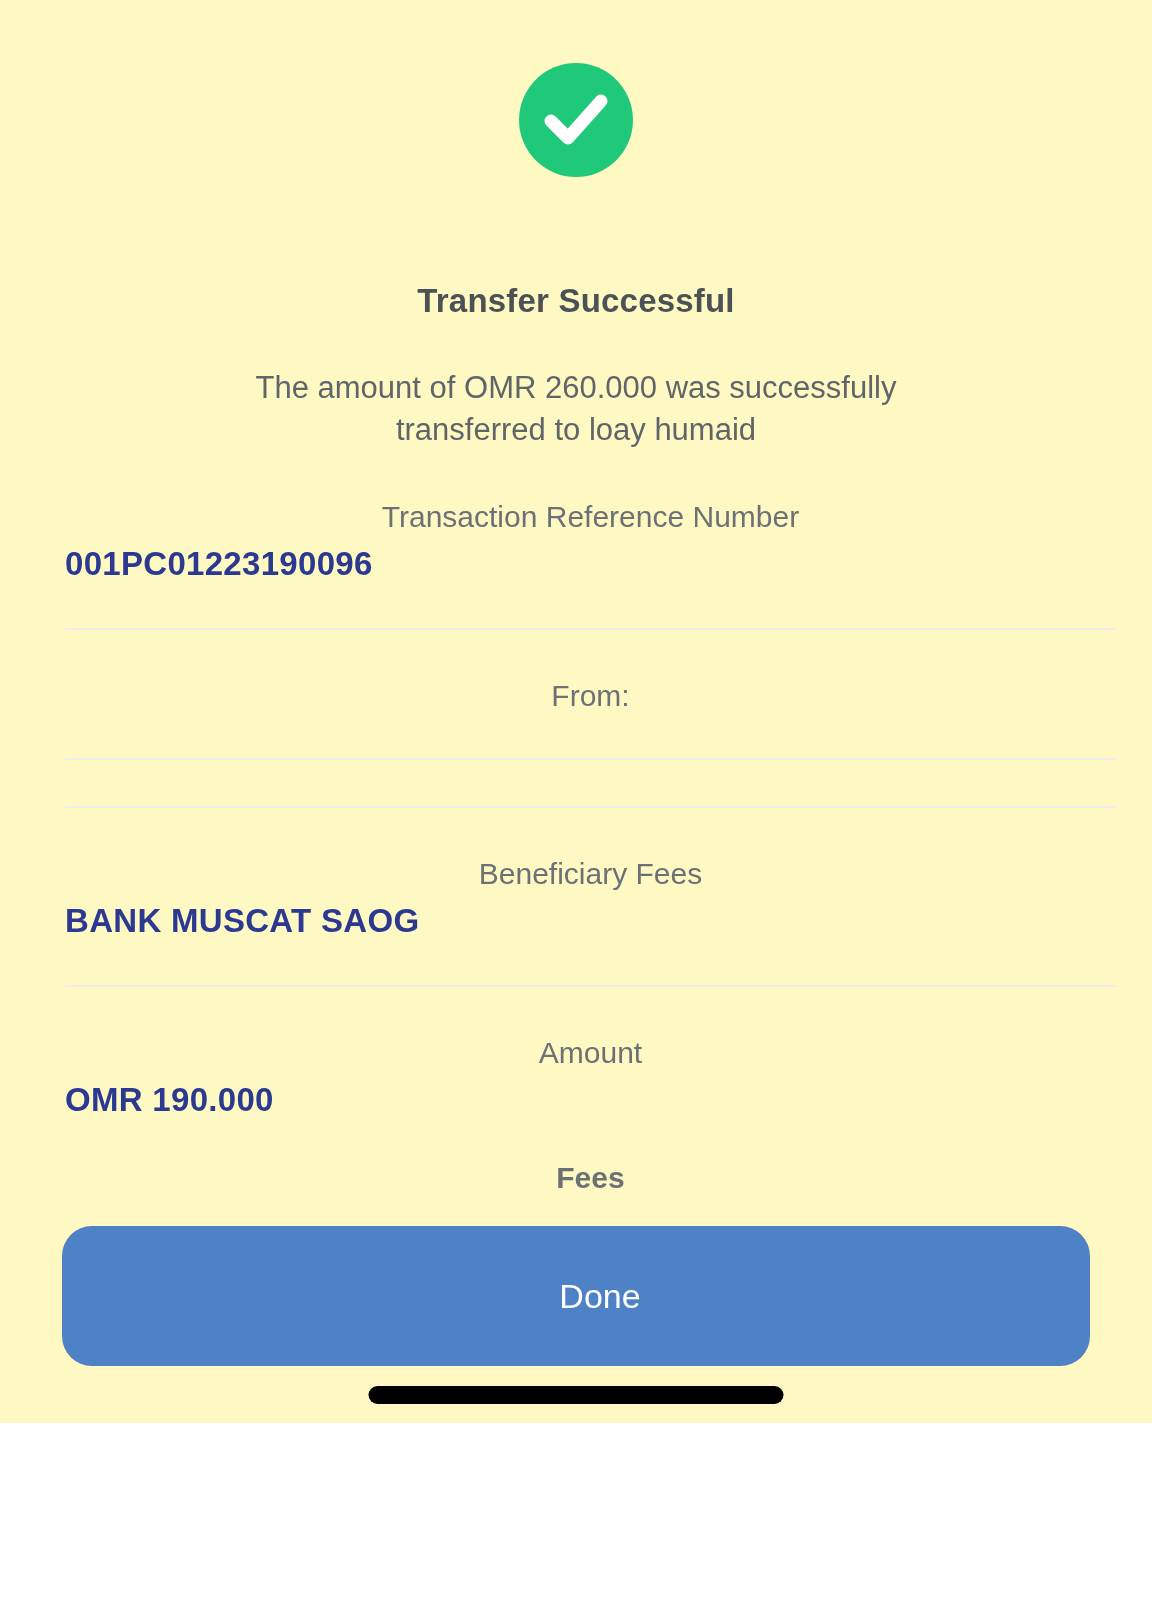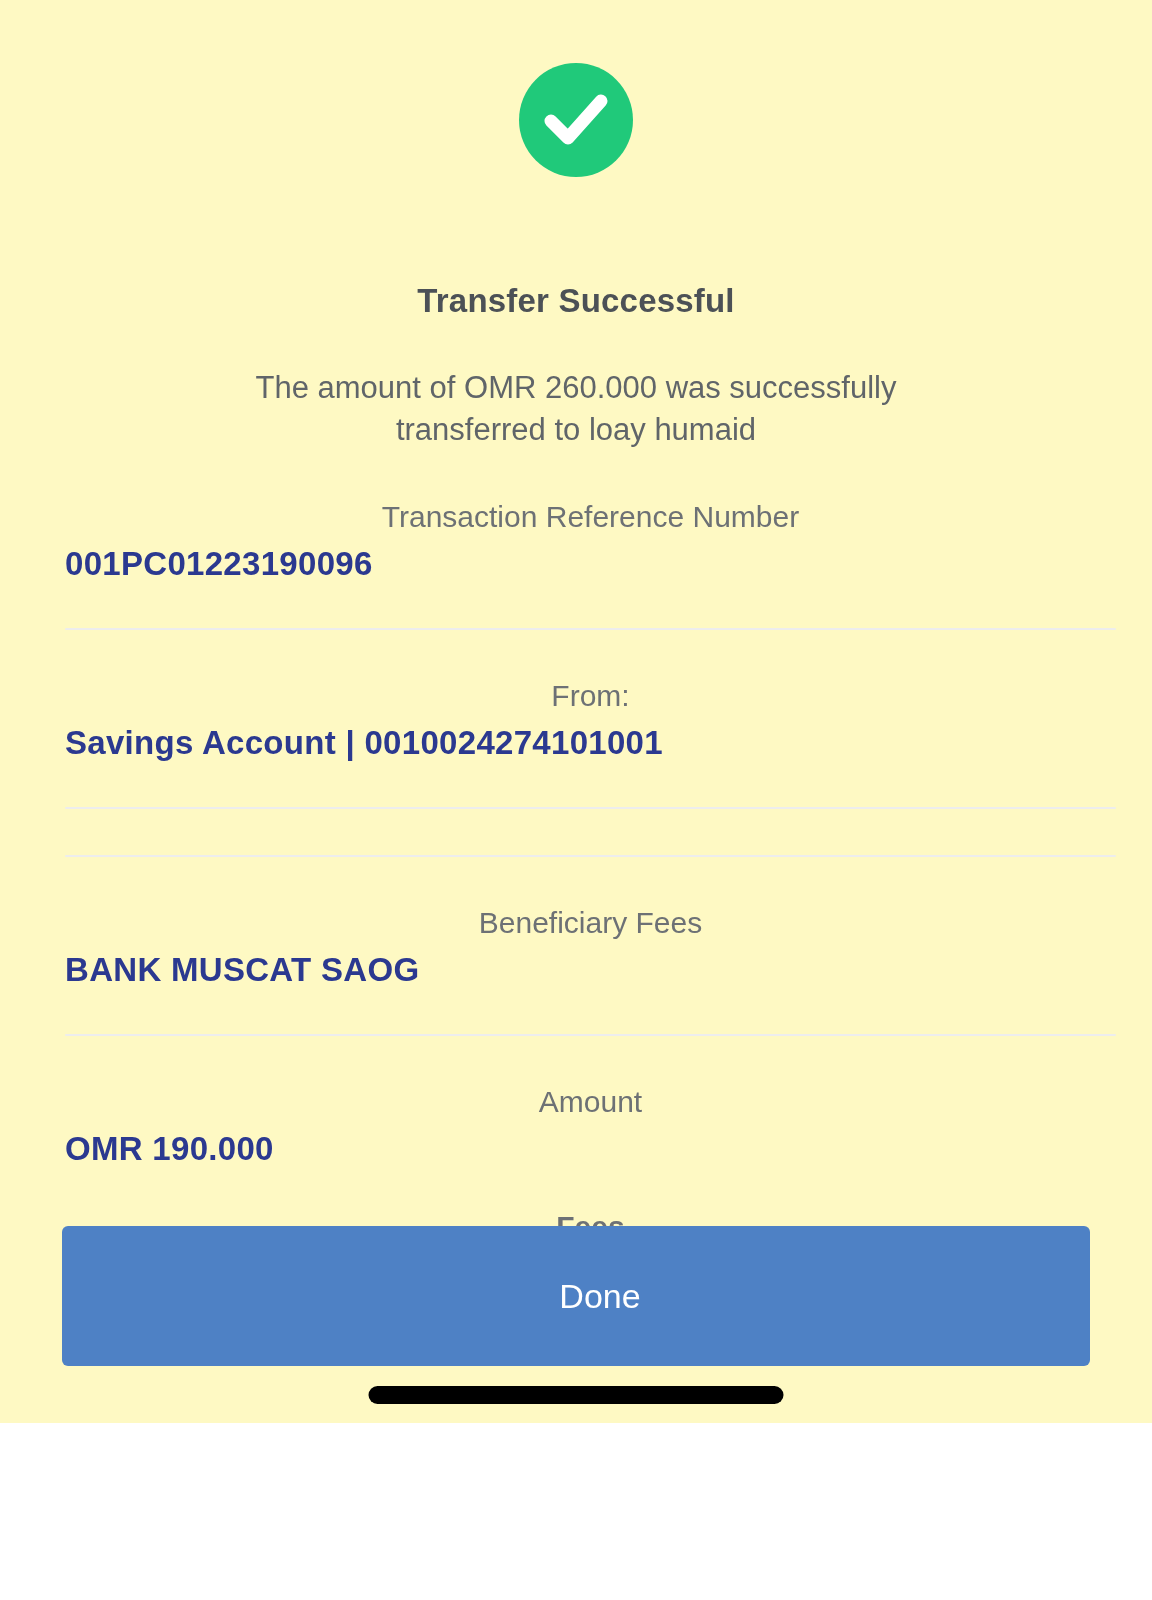--- a/index.html
+++ b/index.html
@@ -74,21 +74,21 @@
     position: absolute;
     left: 62px;
     right: 62px;
     bottom: 57px;
   }
   .done-button {
     display: block;
     width: 100%;
     height: 140px;
     border: none;
-    border-radius: 6px;
+    border-radius: 30px;
     background: #4e81c5;
     color: #ffffff;
     font-family: "Liberation Sans", sans-serif;
     font-size: 34px;
     cursor: pointer;
     padding-left: 48px;
   }
   .home-indicator {
     position: absolute;
     left: 50%;
@@ -118,21 +118,20 @@
   <div class="details">
 
     <div class="detail-row">
       <div class="detail-label">Transaction Reference Number</div>
       <div class="detail-value">001PC01223190096</div>
     </div>
     <div class="divider"></div>
 
     <div class="detail-row">
       <div class="detail-label">From:</div>
-      <div class="detail-value">Savings Account | 0010024274101001</div>
     </div>
     <div class="divider"></div>
 
     <div class="divider"></div>
 
     <div class="detail-row">
       <div class="detail-label">Beneficiary Fees</div>
       <div class="detail-value">BANK MUSCAT SAOG</div>
     </div>
     <div class="divider"></div>

